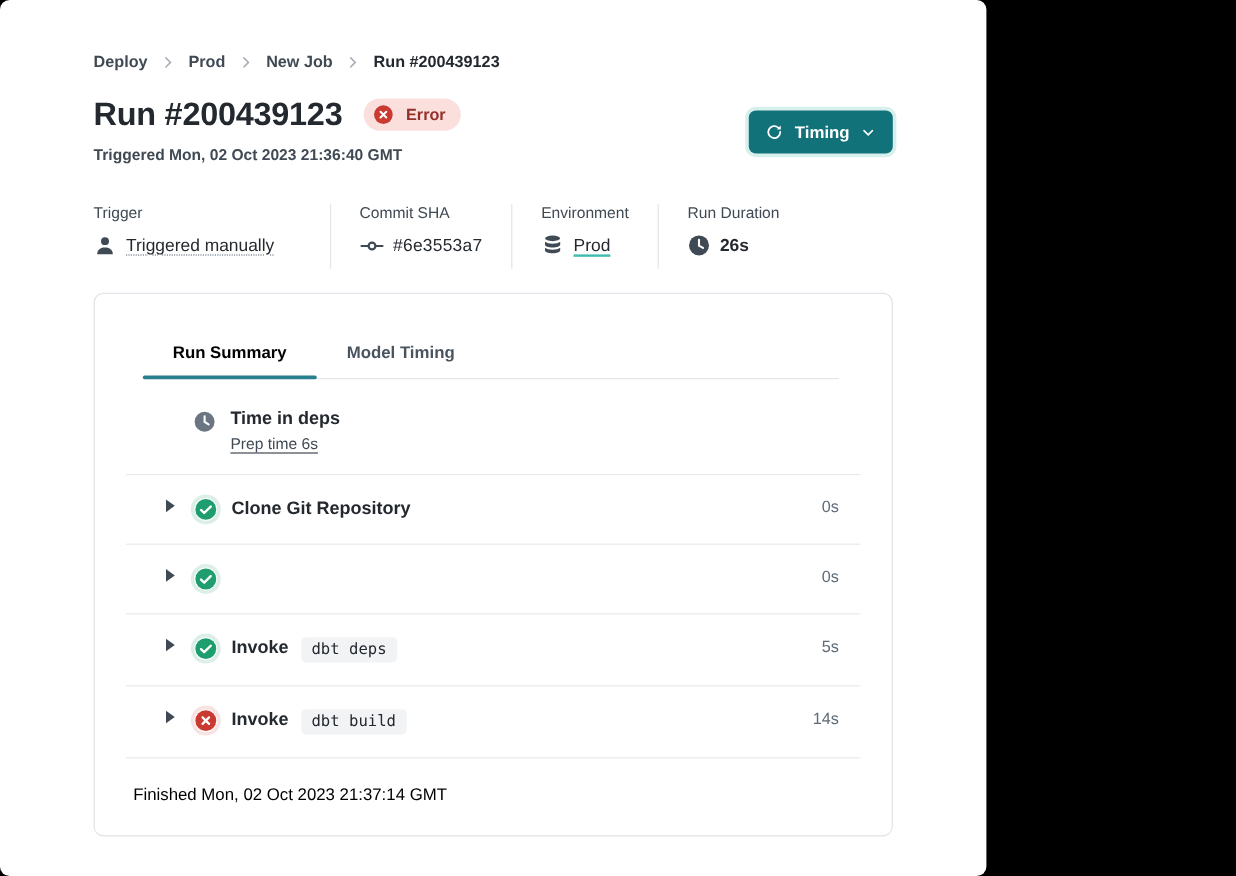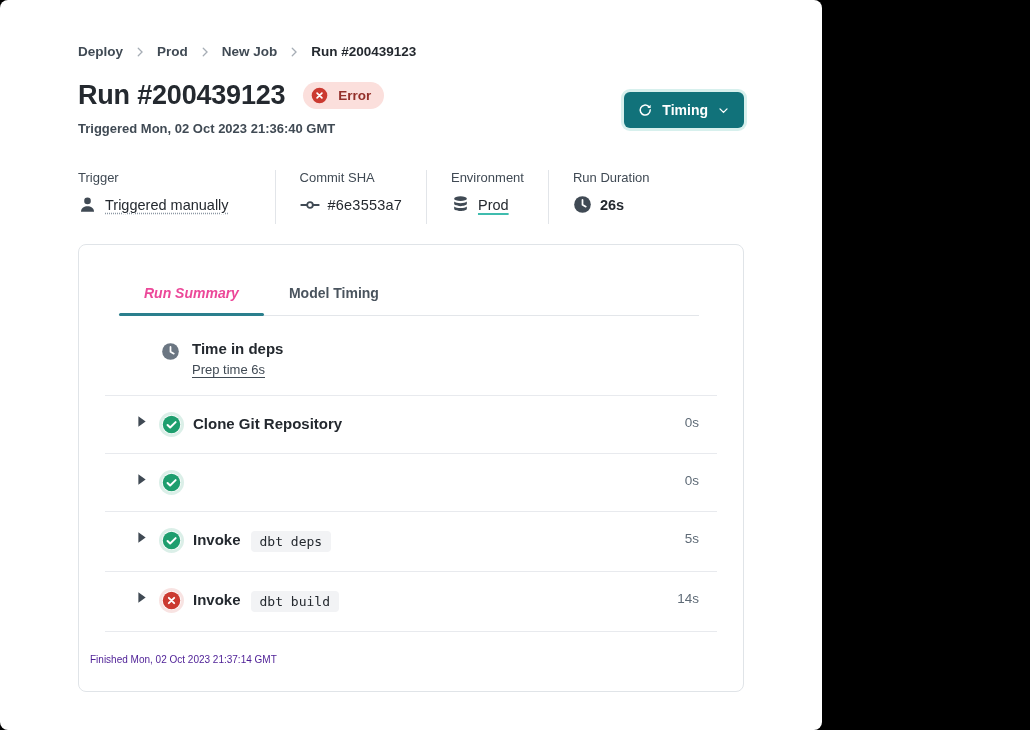--- a/index.html
+++ b/index.html
@@ -36,40 +36,40 @@
   .meta-item:nth-child(1) { padding-right:22px; }
   .dotted-underline { text-decoration:underline; text-decoration-style:dotted; text-decoration-color:#8c97a3; text-underline-offset:3px; cursor:help; }
   .env-link { color:#24292f; text-decoration:underline; text-decoration-color:#3fbcae; text-decoration-thickness:1.5px; text-underline-offset:3px; cursor:pointer; }
   .mono-ish { letter-spacing:.2px; }
   .meta-value.strong { font-weight:600; }
 
   
   .card { margin:20px 78px 0 78px; border:1px solid #e0e4e8; border-radius:8px; background:#fff; }
   .tabs { margin:40px 44px 0 40px; display:flex; border-bottom:1px solid #e3e6ea; }
   .tab { padding:0 25px 14px 25px; font-size:14px; font-weight:600; color:#4a545e; cursor:pointer; position:relative; }
-  .tab.active { color:#ec4899;font-style:italic; }
+  .tab.active { color:#000000; }
   .tab.active::after { content:""; position:absolute; left:0; right:0; bottom:-1px; height:3px; background:#2a7f8d; border-radius:2px; }
 
   .list { margin:0 26px; }
   .queue-row { display:flex; align-items:center; gap:12px; padding:24px 0 18px 56px; border-bottom:1px solid #e8eaee; }
   .queue-text { display:flex; flex-direction:column; gap:5px; }
   .queue-title { font-size:15px; font-weight:700; color:#24292f; }
   .queue-link { font-size:13px; color:#404a54; text-decoration:underline; text-underline-offset:3px; cursor:pointer; width:max-content; }
 
   .step-row { display:flex; align-items:flex-start; padding:19px 18px 19px 32px; border-bottom:1px solid #e8eaee; }
   .caret { width:10px; display:flex; cursor:pointer; margin-right:15px; }
   .status-ico { display:flex; margin-right:12px; border-radius:50%; }
   .status-ico.glow-green { box-shadow:0 0 0 3px rgba(30,158,110,.16); }
   .status-ico.glow-red { box-shadow:0 0 0 3px rgba(203,58,49,.14); }
   .step-name { font-size:15px; font-weight:700; color:#24292f; }
   .chip { margin-left:10px; background:#f2f3f5; border-radius:4px; padding:3px 9px;
       font-family:"DejaVu Sans Mono", monospace; font-size:13px; color:#24292f; }
   .duration { margin-left:auto; font-size:13.5px; color:#5f6b77; }
 
-  .card-footer { margin:0 11px; padding:22px 0 26px 0; font-size:10px; color:#4c1d95; }
+  .card-footer { margin:0 32px; padding:22px 0 26px 0; font-size:14px; color:#000000; }
 </style>
 </head>
 <body>
 
 <div class="page">
 
   <div class="header">
     <div class="breadcrumb">
       <span class="crumb">Deploy</span>
       <span class="crumb-sep">

